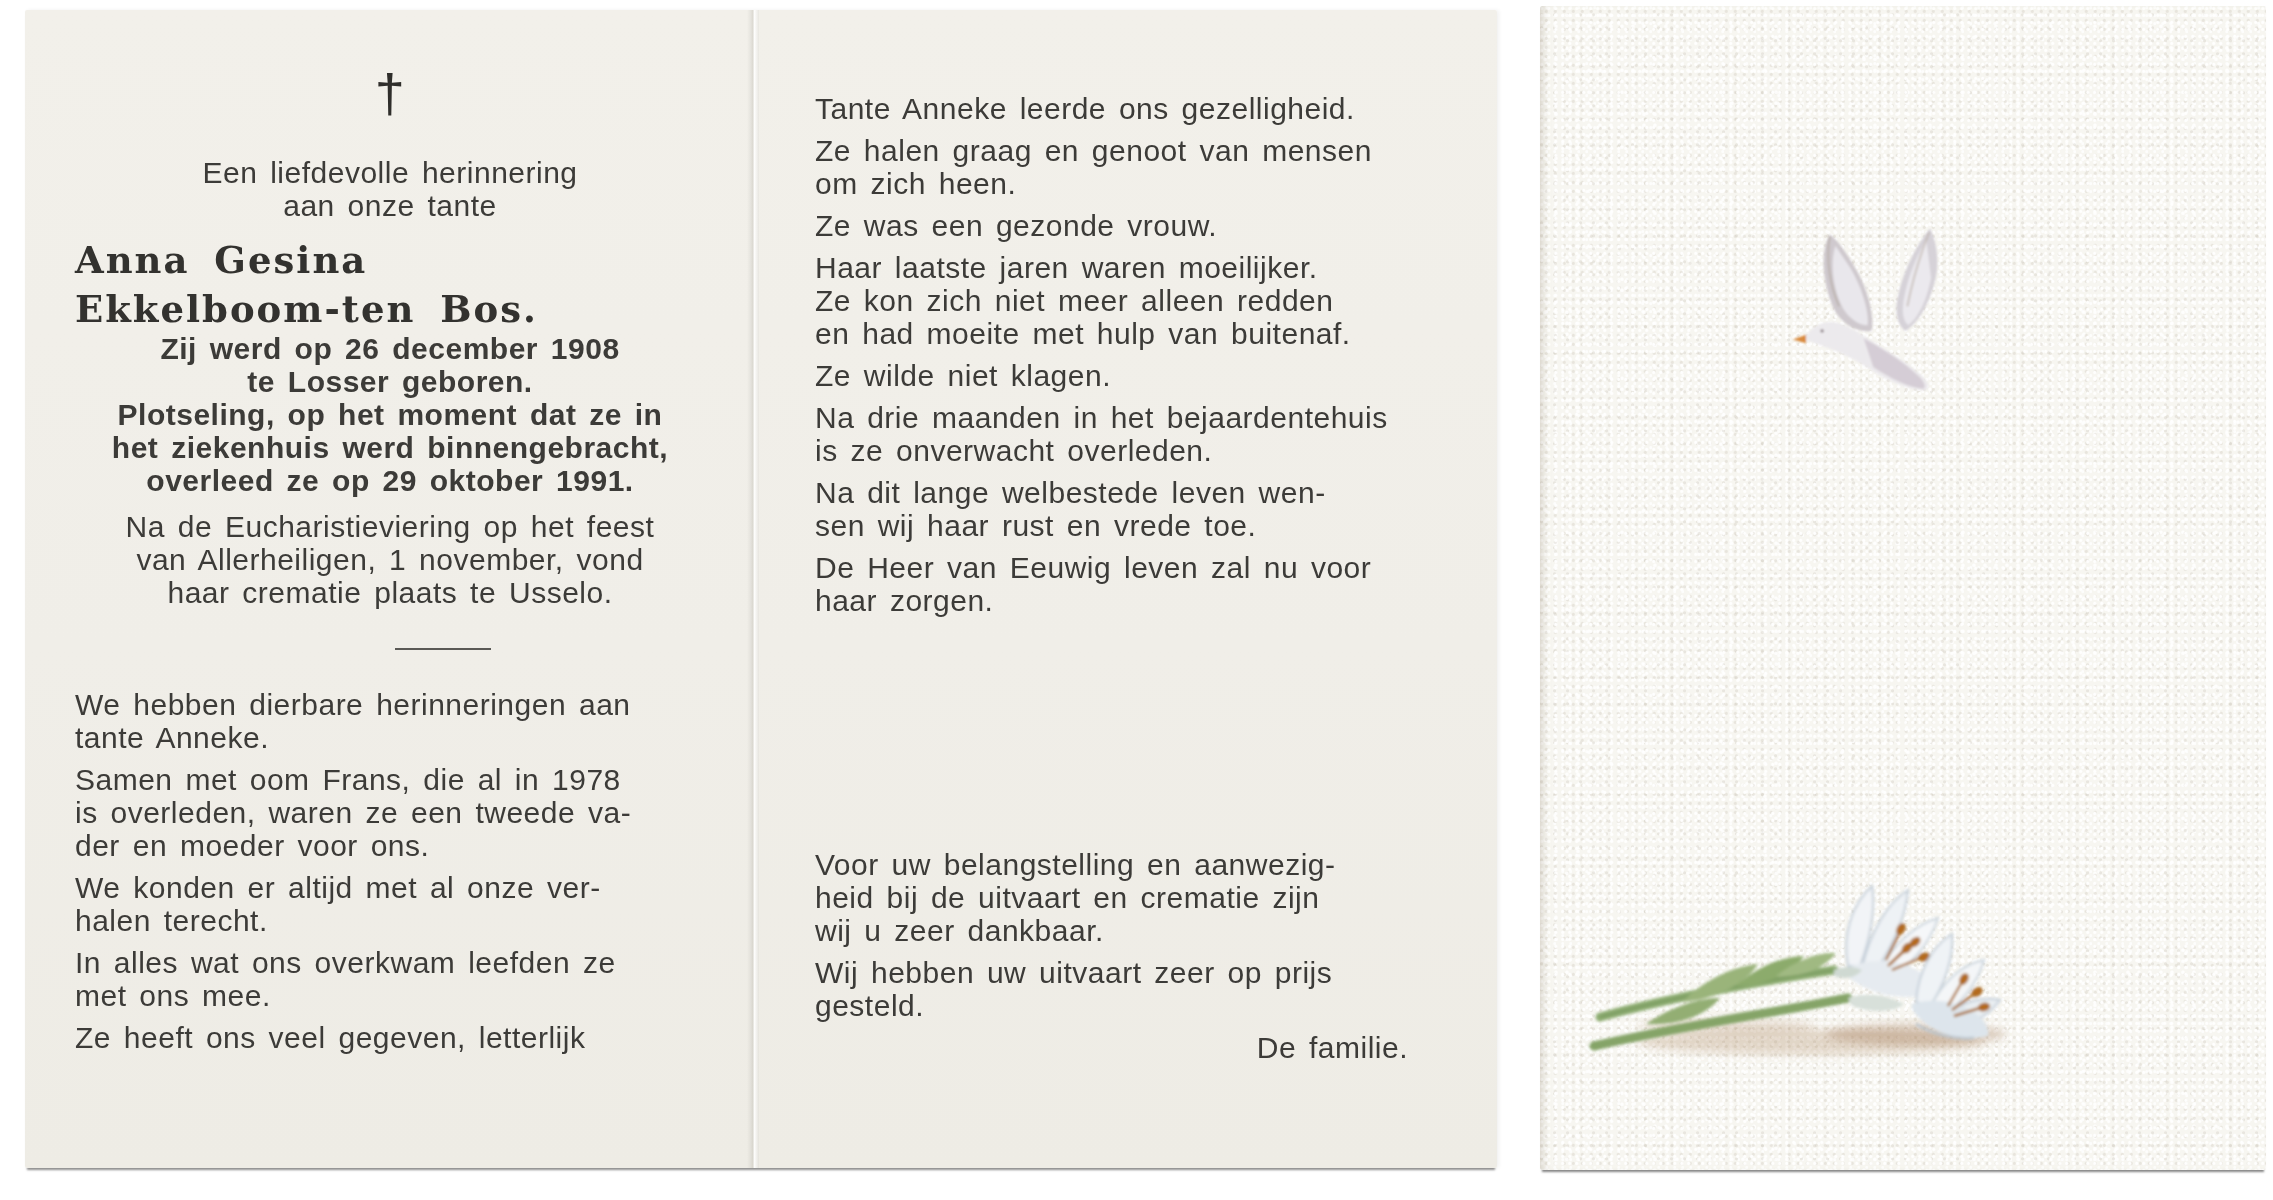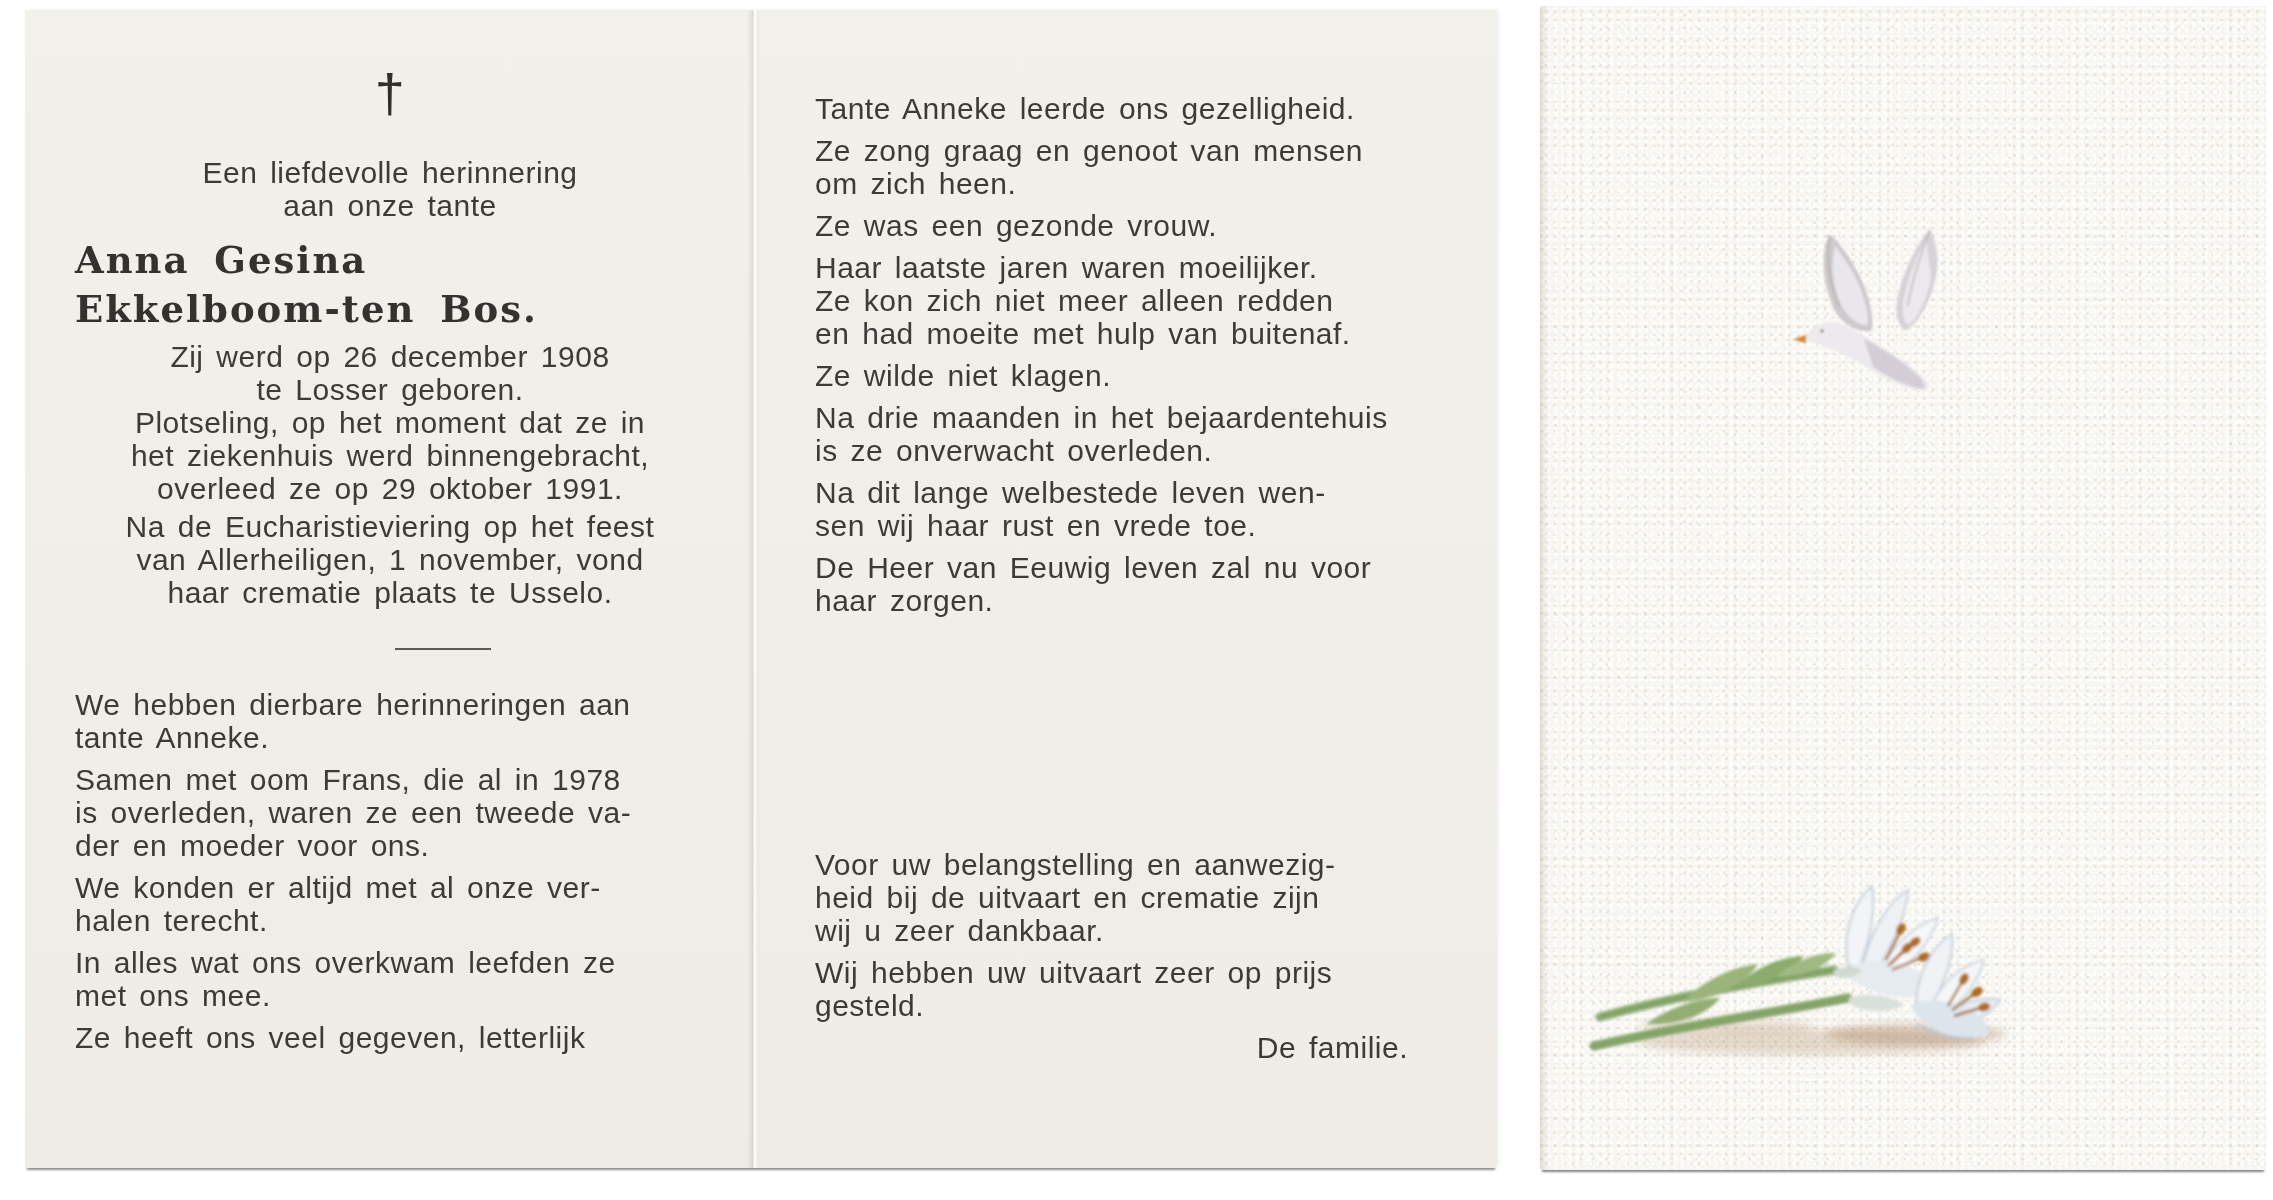--- a/index.html
+++ b/index.html
@@ -56,21 +56,21 @@
       <div class="block centered" style="top:146px;">
           <div class="line">Een liefdevolle herinnering</div>
           <div class="line">aan onze tante</div>
         </div>
 
       <div class="block name" style="top:226px;">
           <div class="line">Anna Gesina</div>
           <div class="line">Ekkelboom-ten Bos.</div>
         </div>
 
-      <div class="block centered" style="top:330px;">
+      <div class="block centered" style="top:322px;font-weight:bold;">
           <div class="line">Zij werd op 26 december 1908</div>
           <div class="line">te Losser geboren.</div>
           <div class="line">Plotseling, op het moment dat ze in</div>
           <div class="line">het ziekenhuis werd binnengebracht,</div>
           <div class="line">overleed ze op 29 oktober 1991.</div>
         </div>
 
       <div class="block centered" style="top:500px;">
           <div class="line">Na de Eucharistieviering op het feest</div>
           <div class="line">van Allerheiligen, 1 november, vond</div>
@@ -102,21 +102,21 @@
           </div>
         </div>
     </div>
 
     <div class="panel panel-mid">
       <div class="block" style="top:82px;">
           <div class="para">
             <div class="line">Tante Anneke leerde ons gezelligheid.</div>
           </div>
           <div class="para">
-            <div class="line">Ze zong graag en genoot van mensen</div>
+            <div class="line">Ze halen graag en genoot van mensen</div>
             <div class="line">om zich heen.</div>
           </div>
           <div class="para">
             <div class="line">Ze was een gezonde vrouw.</div>
           </div>
           <div class="para">
             <div class="line">Haar laatste jaren waren moeilijker.</div>
             <div class="line">Ze kon zich niet meer alleen redden</div>
             <div class="line">en had moeite met hulp van buitenaf.</div>
           </div>

